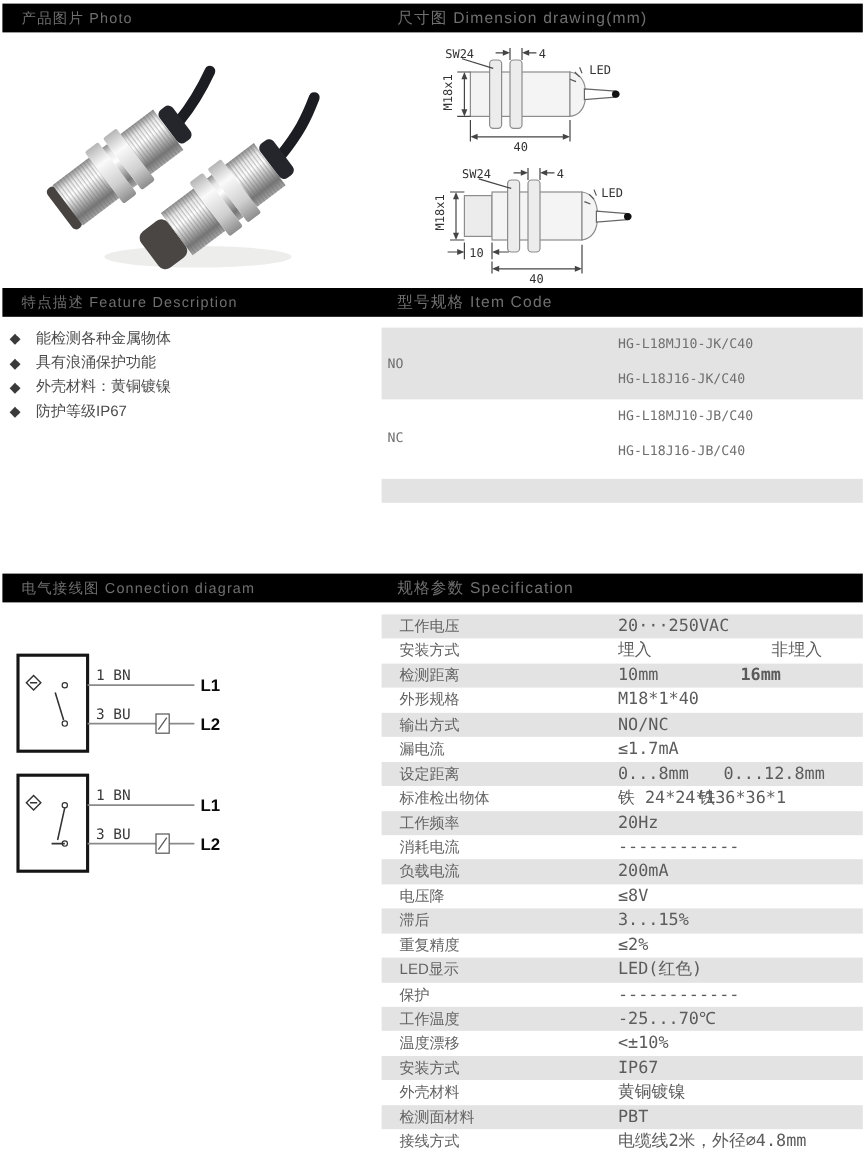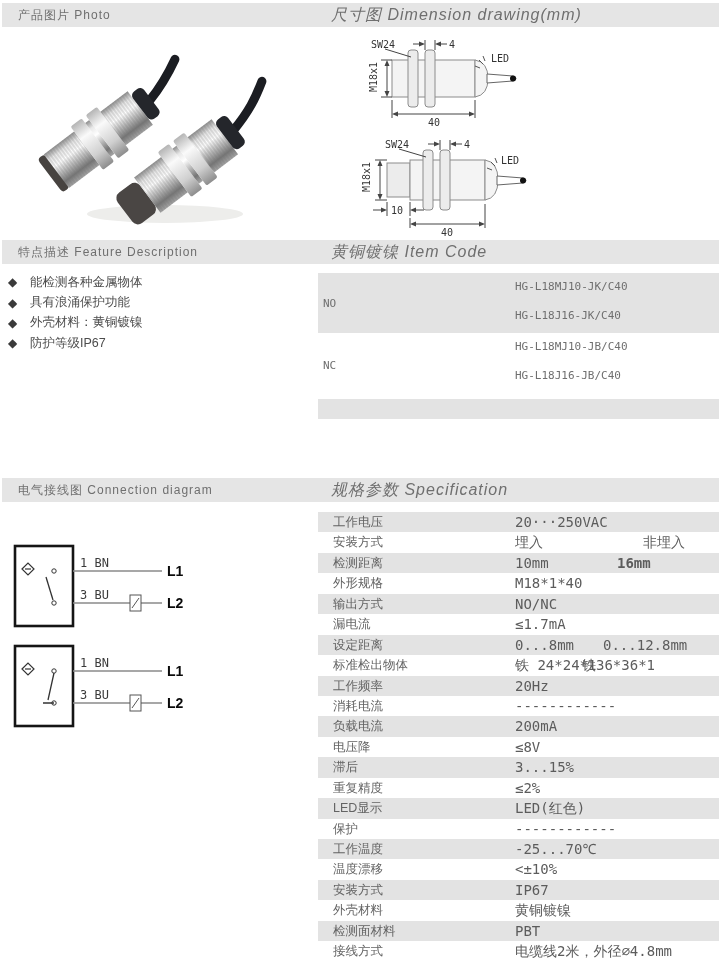--- a/index.html
+++ b/index.html
@@ -1,22 +1,22 @@
 <!DOCTYPE html>
 <html><head>
 <meta charset="utf-8">
 <style>
   html,body{margin:0;padding:0;background:#fff;}
   #page{position:relative;width:721px;height:964px;background:#fff;overflow:hidden;
         font-family:"Liberation Sans","DejaVu Sans",sans-serif;color:#4c4c4c;}
 
   
-  .hdr{position:absolute;left:2px;right:2px;height:24px;background:#e5e5e5;}
+  .hdr{position:absolute;left:2px;right:2px;height:24px;background:#000000;}
   .hdr .t-left{position:absolute;left:16px;top:0;line-height:24px;font-size:12px;color:#6f6f6f;letter-spacing:1px;}
-  .hdr .t-right{position:absolute;left:329px;top:0;line-height:24px;font-size:16px;color:#6f6f6f;letter-spacing:1px;font-style:italic;}
+  .hdr .t-right{position:absolute;left:329px;top:0;line-height:24px;font-size:13px;color:#6f6f6f;letter-spacing:1px;}
   #hdr1{top:3px;} #hdr2{top:240px;text-align:right;} #hdr3{top:478px;}
 
   
   #features{position:absolute;left:8px;top:272px;width:300px;}
   .feat{display:flex;align-items:center;height:20.4px;}
   .feat .diamond{font-size:12px;color:#3a3a3a;width:22px;}
   .feat .ftxt{font-size:12.5px;color:#4c4c4c;}
 
   
   .ic-row{position:absolute;left:318px;width:401px;}
@@ -179,21 +179,21 @@
       <path d="M89,94 H156" class="dline"></path>
       <polygon class="arr" points="85,94 91,91.5 91,96.5"></polygon>
         <polygon class="arr" points="160,94 154,91.5 154,96.5"></polygon>
       <text x="116" y="106" class="dimtxt">40</text>
       <text x="176" y="34" class="dimtxt">LED</text>
     </g>
   </svg>
 
   <div class="hdr" id="hdr2">
     <span class="t-left">特点描述 Feature Description</span>
-    <span class="t-right">黄铜镀镍 Item Code</span>
+    <span class="t-right">型号规格 Item Code</span>
   </div>
 
   <div id="features">
 
       <div class="feat">
         <span class="diamond">◆</span>
         <span class="ftxt">能检测各种金属物体</span>
       </div>
 
       <div class="feat">

